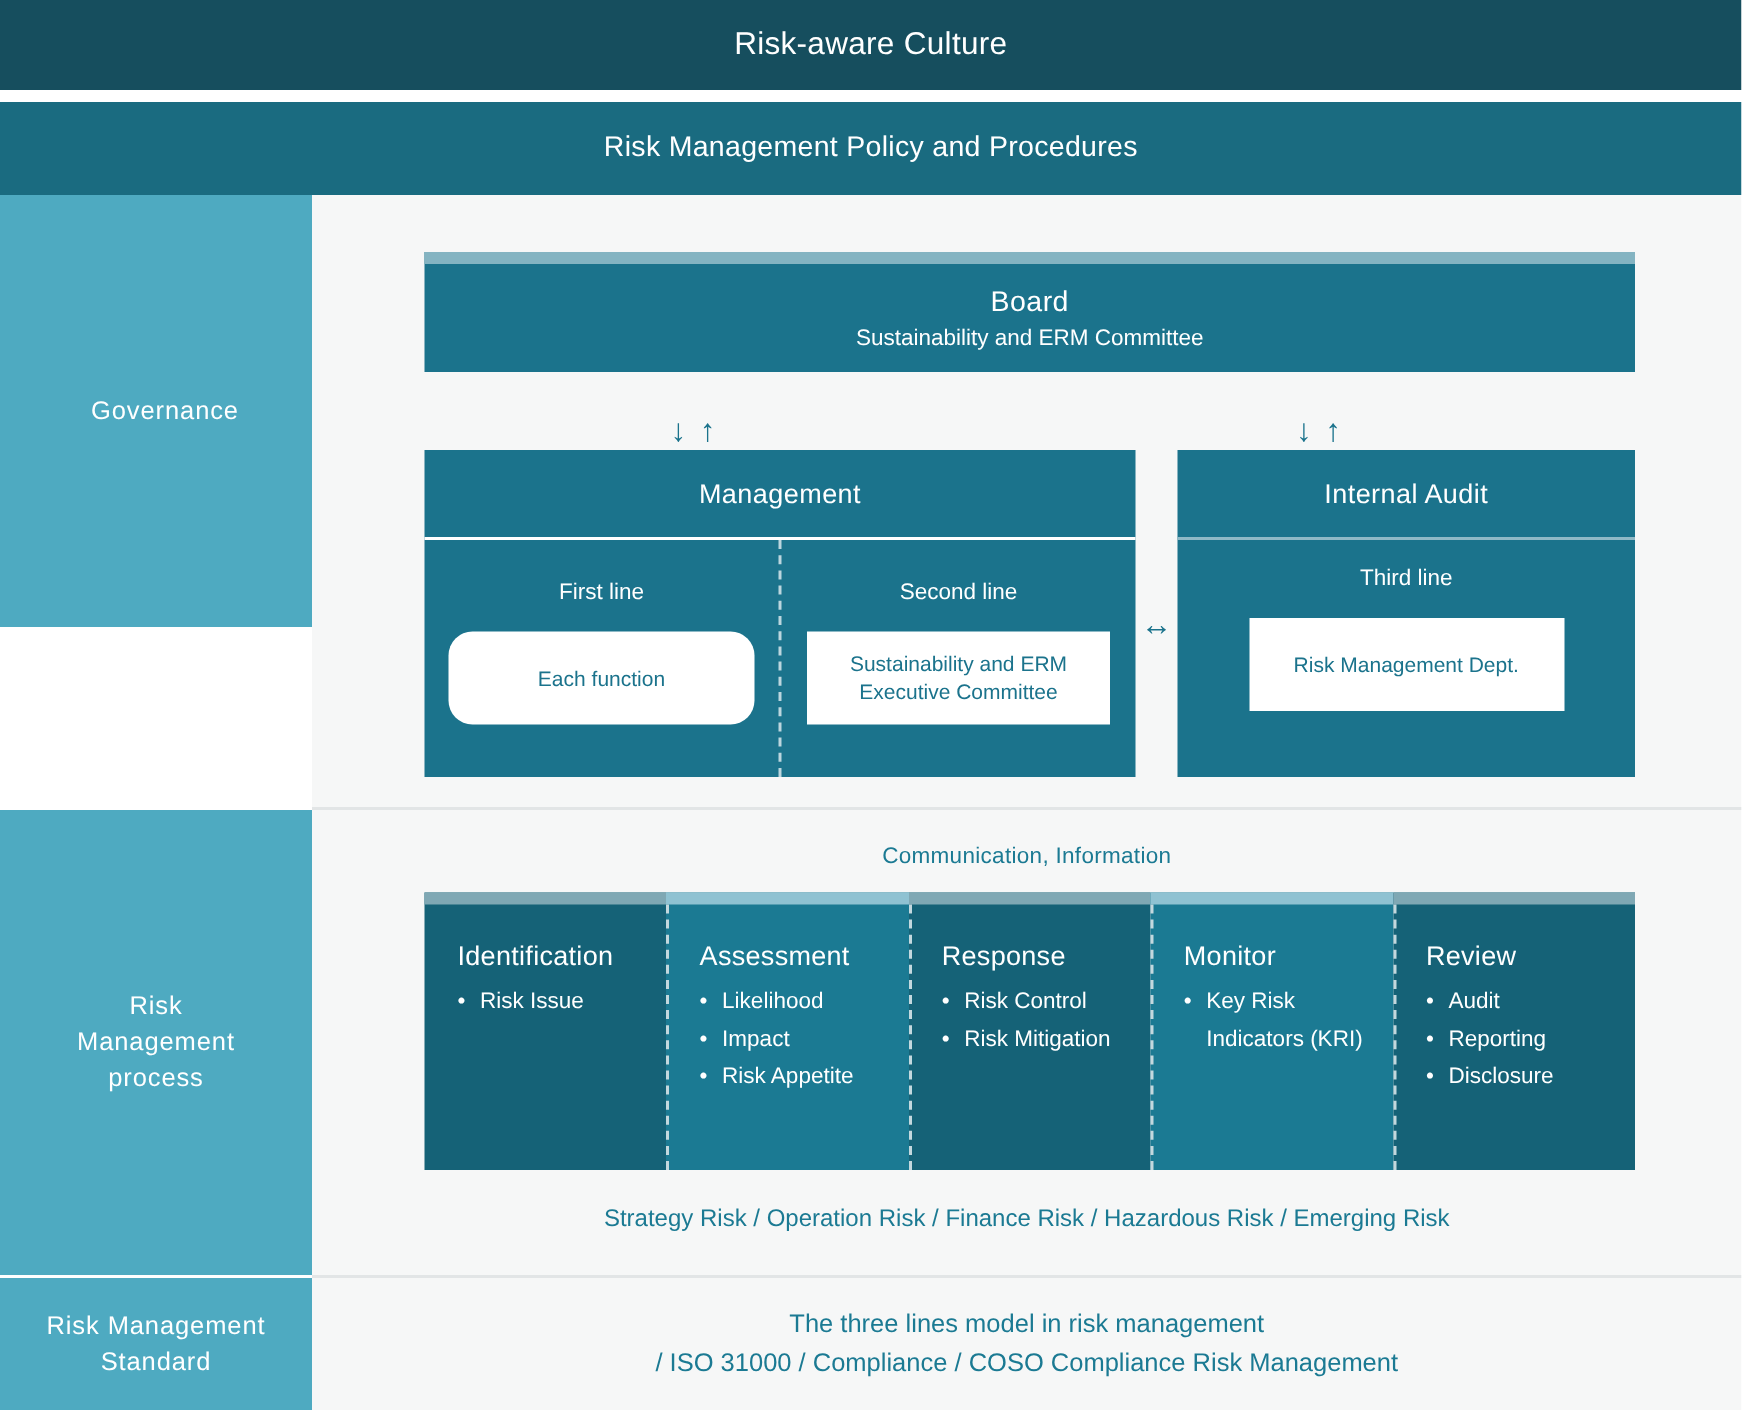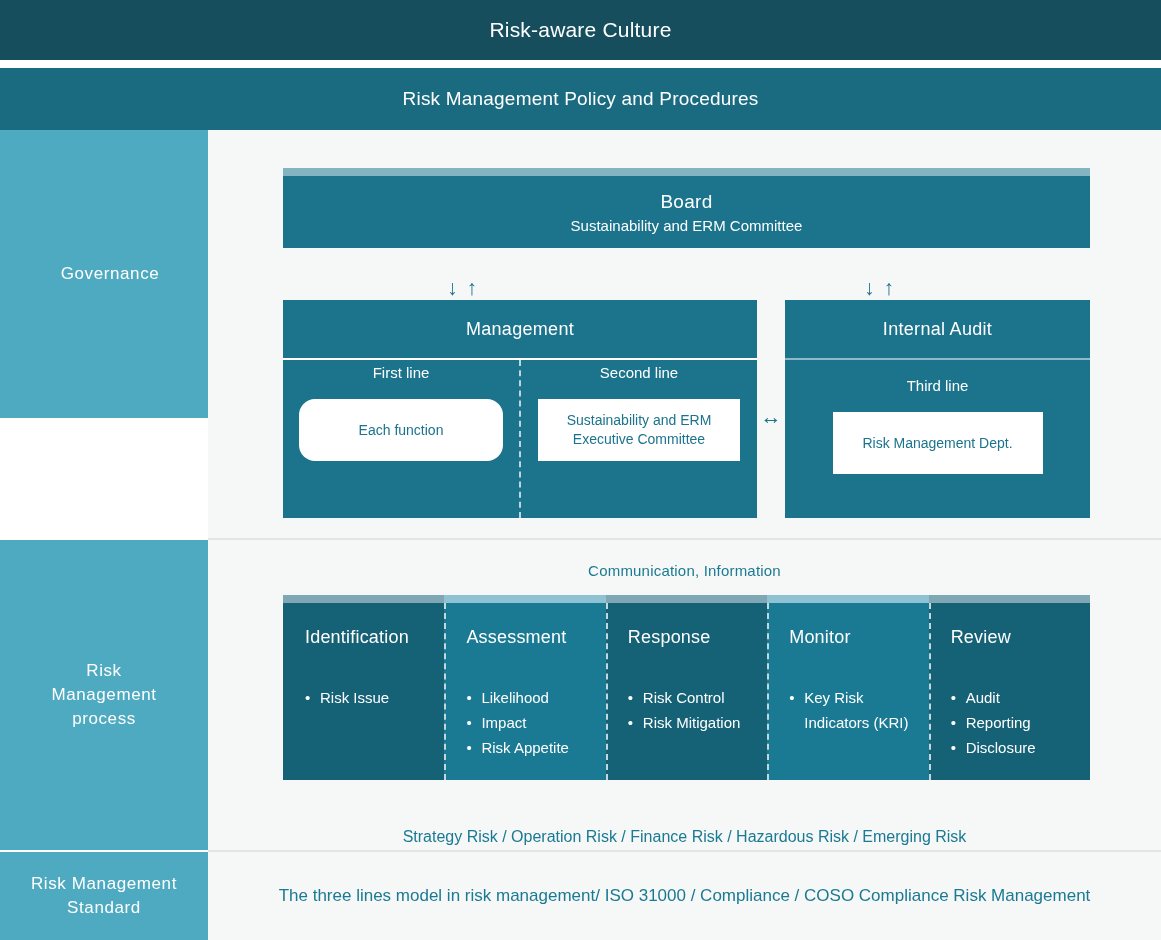--- a/index.html
+++ b/index.html
@@ -94,21 +94,21 @@
     display:flex; align-items:center; justify-content:center;
     color:#ffffff; font-size:18px; letter-spacing:.3px;
   }
   .col-mgmt .colhead { border-bottom:2px solid #ffffff; }
   .col-audit .colhead { border-bottom:2px solid #8fb9c6; }
 
   .colsplit { flex:1 1 auto; display:flex; }
   .subcol {
     flex:1 1 0;
     display:flex; flex-direction:column; align-items:center;
-    padding-top:4px;
+    padding-top:26px;
   }
   .subcol + .subcol { border-left:2px dashed #bcd6de; }
   .subcol-label { color:#ffffff; font-size:15px; margin-bottom:18px; }
   .whitebox {
     background:#ffffff;
     color:#1b738c;
     font-size:14px; line-height:1.35; text-align:center;
     display:flex; align-items:center; justify-content:center;
     width:202px; height:62px;
   }
@@ -134,21 +134,20 @@
 
   .procwrap {
     position:absolute; left:75px; right:71px; top:55px; height:185px;
     display:flex;
   }
   .proccol {
     flex:1 1 0;
     display:flex; flex-direction:column;
     padding:0 0 0 0;
     position:relative;
-    gap:30px;
   }
   .proccol.dark  { background:#156277; border-top:8px solid #7fa8b4; }
   .proccol.light { background:#1b7a93; border-top:8px solid #8fc2d2; }
   .proccol + .proccol::before {
     content:""; position:absolute; left:0; top:0; bottom:0;
     border-left:2px dashed #c3d8de;
   }
   .proc-title {
     color:#ffffff; font-size:18px;
     padding:24px 0 8px 22px;
@@ -162,29 +161,29 @@
     position:relative;
     max-width:120px;
   }
   .proc-list li::before {
     content:"•";
     position:absolute; left:0; top:0;
     color:#ffffff;
   }
 
   .riskline {
-    position:absolute; left:0; right:0; bottom:4px;
+    position:absolute; left:0; right:0; bottom:28px;
     text-align:center;
     color:#1b7a93; font-size:16px;
   }
 
   
   .row-std .rowlabel { height:90px; }
   .row-std .rowbody  { height:90px;
-    display:flex; flex-direction:row;
+    display:flex; flex-direction:column;
     align-items:center; justify-content:center;
     line-height:1.55;
   }
   .std-line { color:#1b7a93; font-size:17px; text-align:center; }
 </style>
 </head>
 <body>
 
 <div class="banner banner-culture">
   <span>Risk-aware Culture</span>

